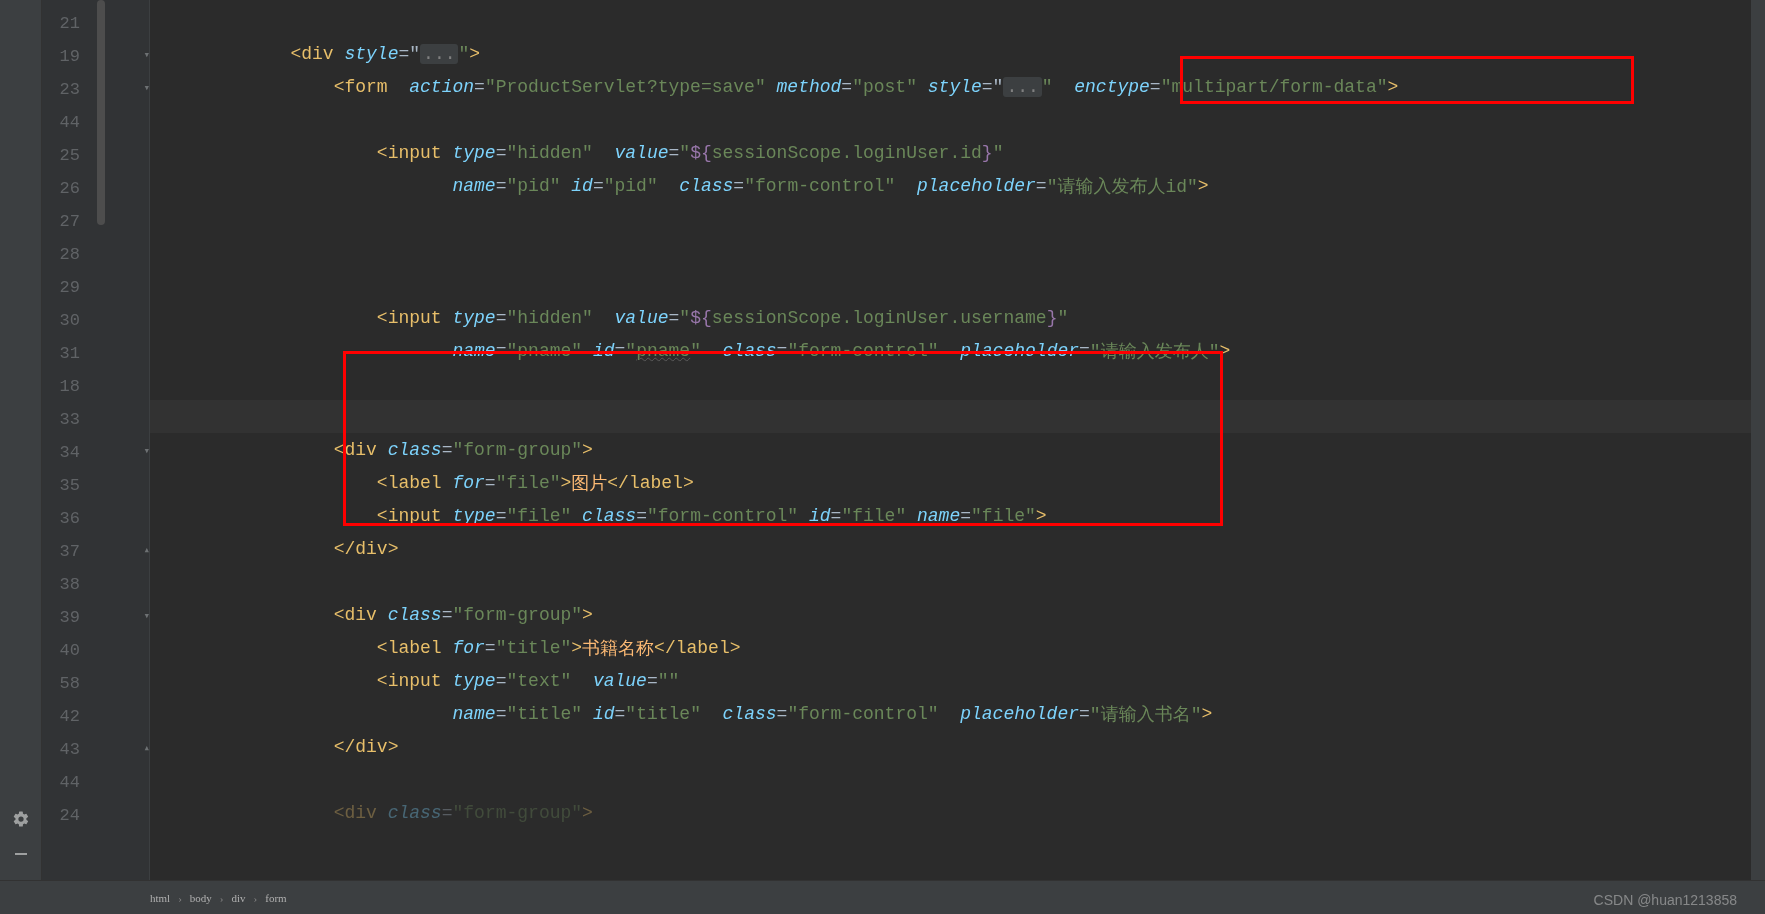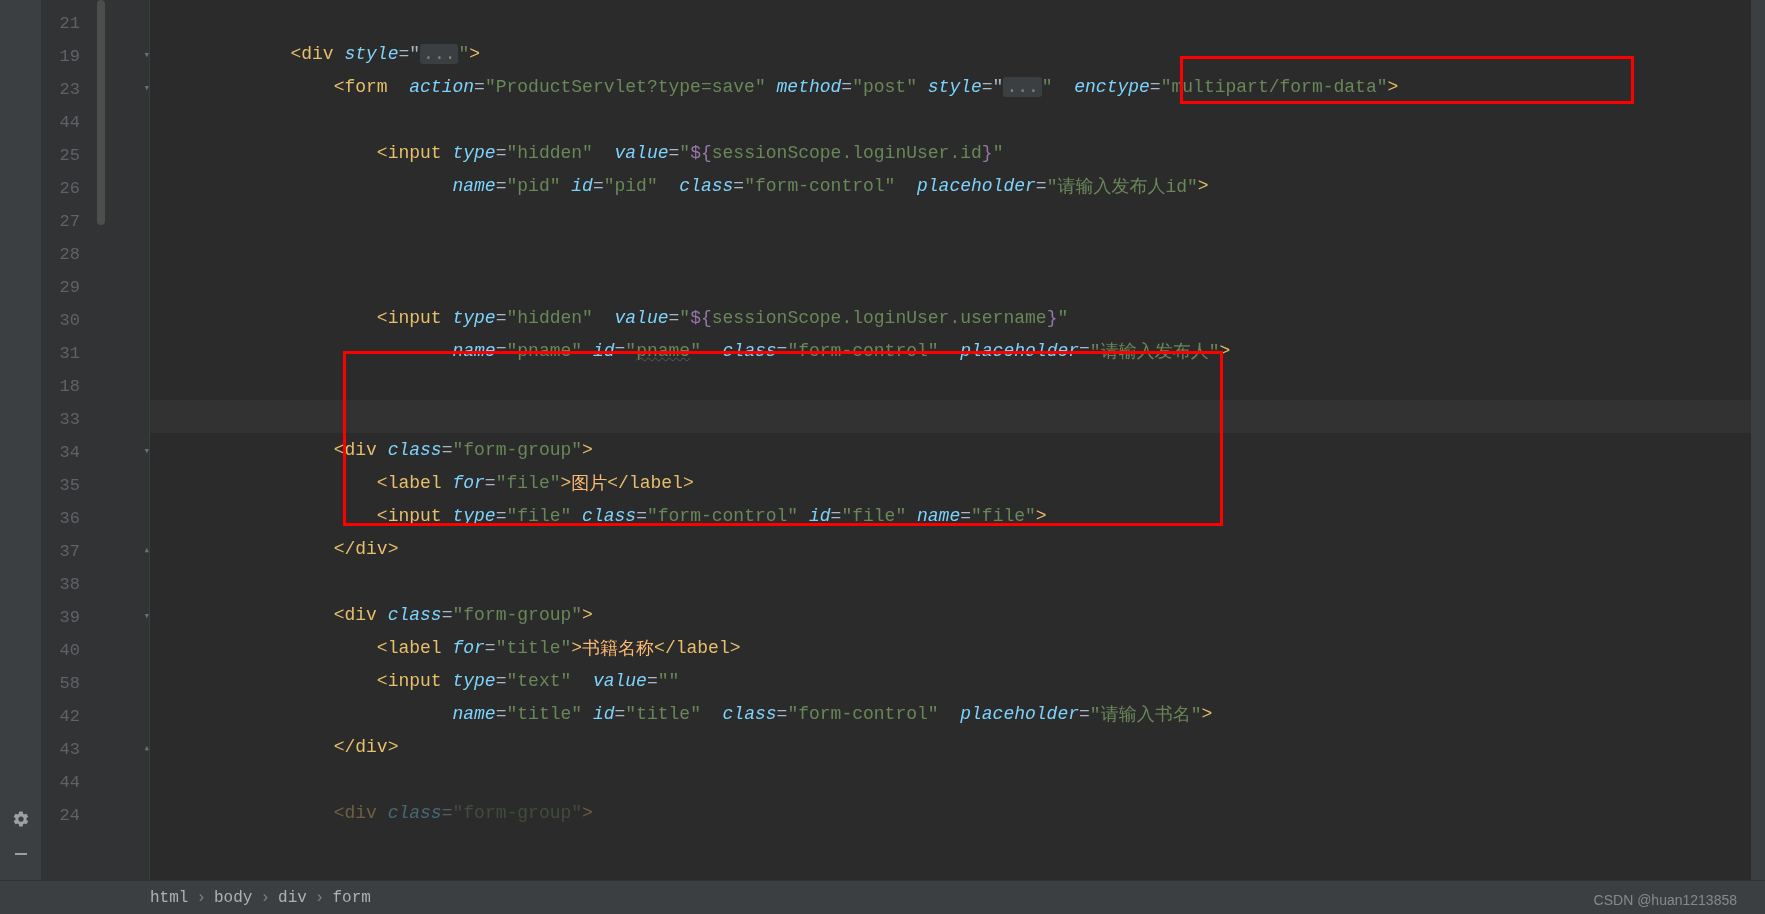--- a/index.html
+++ b/index.html
@@ -104,21 +104,22 @@
     background: #3c3f41;
   }
   .breadcrumb {
     height: 34px;
     background: #3c3f41;
     border-top: 1px solid #323232;
     display: flex;
     align-items: center;
     padding-left: 150px;
     color: #b0b0b0;
-    font-size: 16px;
+    font-size: 11px;
+    font-family: Liberation Serif, serif;
   }
   .breadcrumb .sep { color: #808080; margin: 0 8px; }
   .watermark {
     position: absolute;
     right: 28px;
     bottom: 6px;
     color: #cfcfcf;
     font-size: 14px;
     font-family: sans-serif;
     opacity: 0.5;

